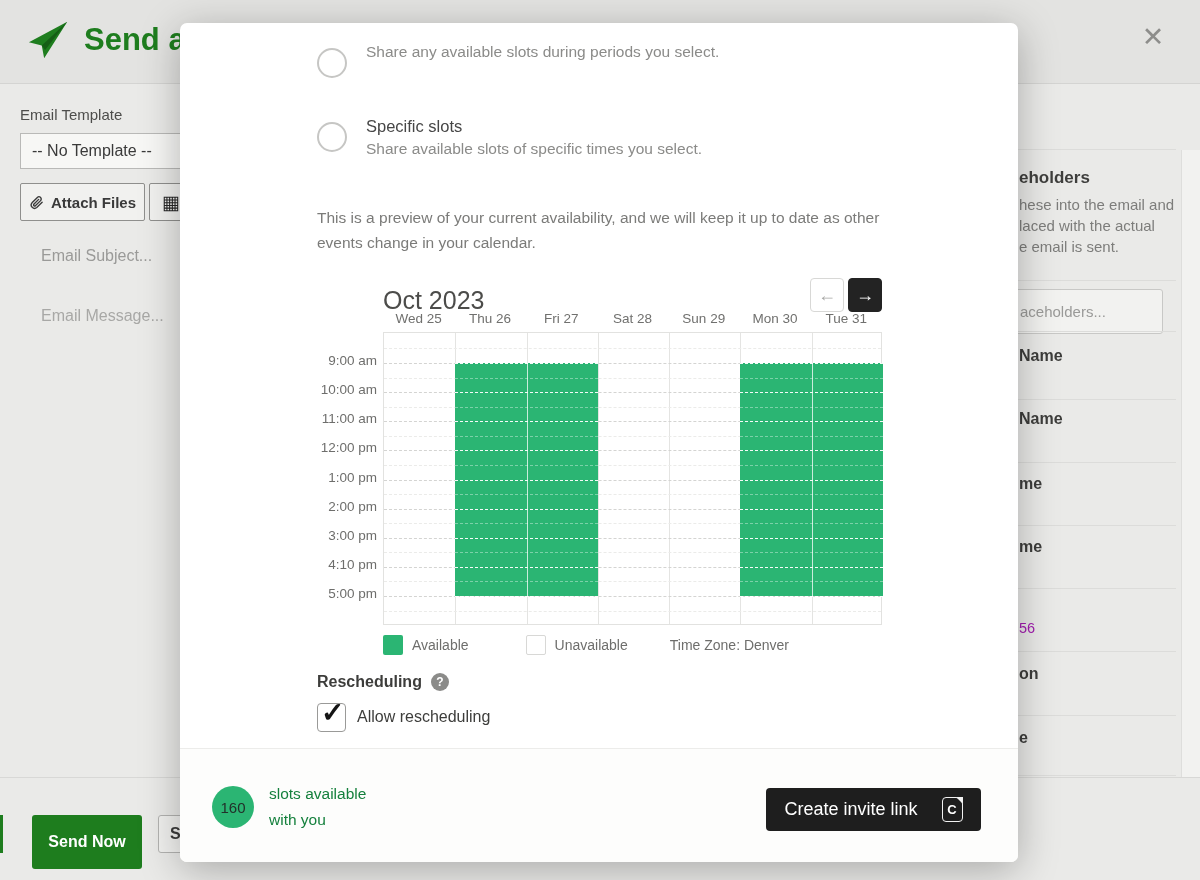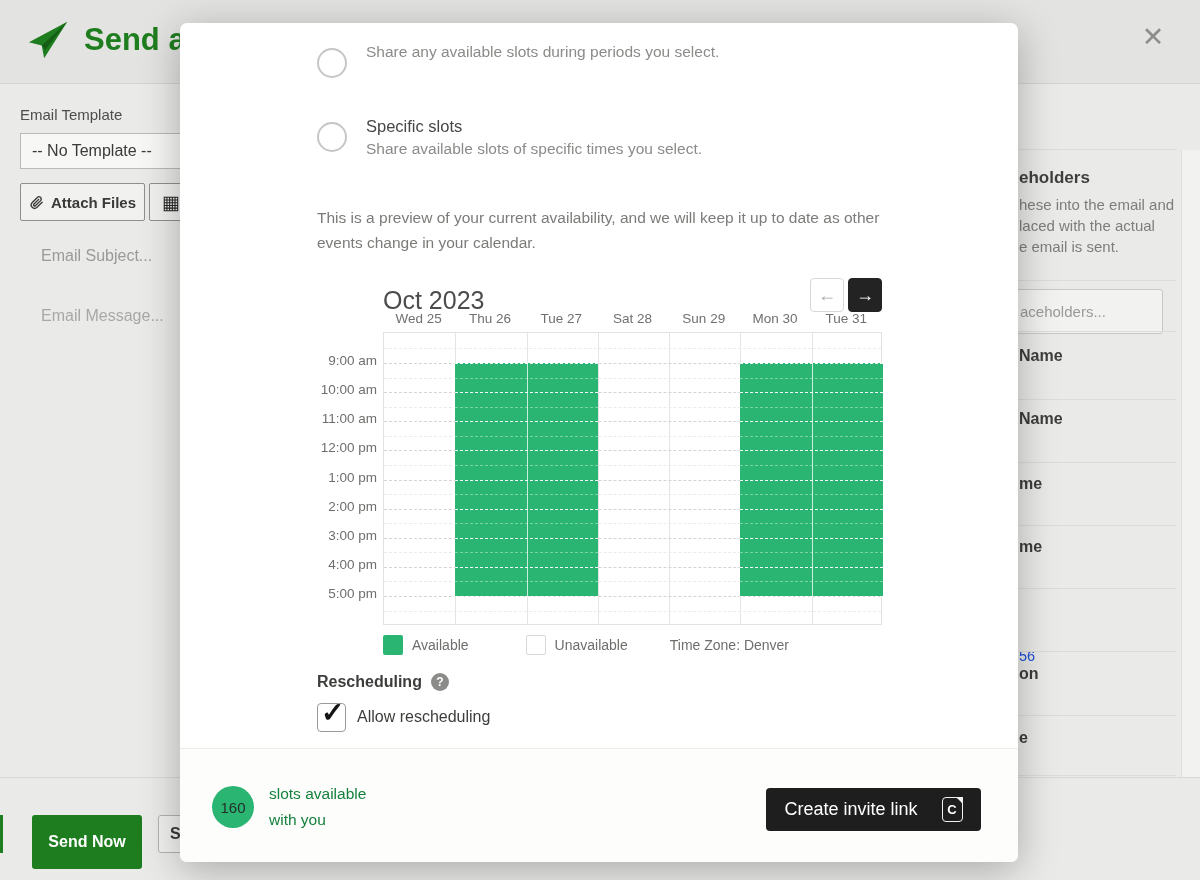--- a/index.html
+++ b/index.html
@@ -67,21 +67,21 @@
   .ph-heading { position:absolute; left:1019px; top:168px; font-size:17px; font-weight:700; color:#3f3f3d; }
   .ph-desc { position:absolute; left:1019px; font-size:15px; color:#7d7d7b; white-space:nowrap; }
   .ph-search {
     position:absolute; left:1000px; top:289px; width:163px; height:45px;
     background:#f2f2f0; border:1px solid #c8c8c6; border-radius:3px;
     font-size:15px; color:#9a9a98; padding-left:19px;
     font-family:"Liberation Sans", sans-serif;
   }
   .ph-search::placeholder { color:#9a9a98; }
   .ph-item { position:absolute; left:1019px; font-size:16px; font-weight:700; color:#3d3d3b; }
-  .ph-item.muted { font-weight:400; font-size:14.5px; color:#1d4ed8;margin-top:28px; }
+  .ph-item.muted { font-weight:400; font-size:14.5px; color:#a21caf; }
 
   
   .modal {
     position:absolute; left:180px; top:23px; width:838px; height:839px;
     background:#ffffff; border-radius:7px;
     box-shadow:0 8px 40px rgba(0,0,0,0.28);
   }
   .options { position:absolute; left:137px; top:20px; width:620px; }
   .opt-row { position:relative; padding-left:49px; height:46px; margin-bottom:28px; }
   .opt-radio {
@@ -247,35 +247,35 @@
   <button class="nav-btn nav-prev">
     <span>←</span>
   </button>
   <button class="nav-btn nav-next">
     <span>→</span>
   </button>
 
   <div class="day-row" id="day-row">
       <div class="day-cell">Wed 25</div>
       <div class="day-cell">Thu 26</div>
-      <div class="day-cell">Tue 27</div>
+      <div class="day-cell">Fri 27</div>
       <div class="day-cell">Sat 28</div>
       <div class="day-cell">Sun 29</div>
       <div class="day-cell">Mon 30</div>
       <div class="day-cell">Tue 31</div>
     </div>
   <div id="time-gutter">
       <div class="time-label" style="top: 330px;">9:00 am</div>
       <div class="time-label" style="top: 359.125px;">10:00 am</div>
       <div class="time-label" style="top: 388.25px;">11:00 am</div>
       <div class="time-label" style="top: 417.375px;">12:00 pm</div>
       <div class="time-label" style="top: 446.5px;">1:00 pm</div>
       <div class="time-label" style="top: 475.625px;">2:00 pm</div>
       <div class="time-label" style="top: 504.75px;">3:00 pm</div>
-      <div class="time-label" style="top: 533.875px;">4:00 pm</div>
+      <div class="time-label" style="top: 533.875px;">4:10 pm</div>
       <div class="time-label" style="top: 563px;">5:00 pm</div>
     </div>
   <div class="cal-grid" id="cal-grid">
       <div class="vline" style="left: 71.2857px;"></div>
       <div class="vline" style="left: 142.571px;"></div>
       <div class="vline" style="left: 213.857px;"></div>
       <div class="vline" style="left: 285.143px;"></div>
       <div class="vline" style="left: 356.429px;"></div>
       <div class="vline" style="left: 427.714px;"></div>
       <div class="hline-half" style="top: 15.4375px;"></div>

